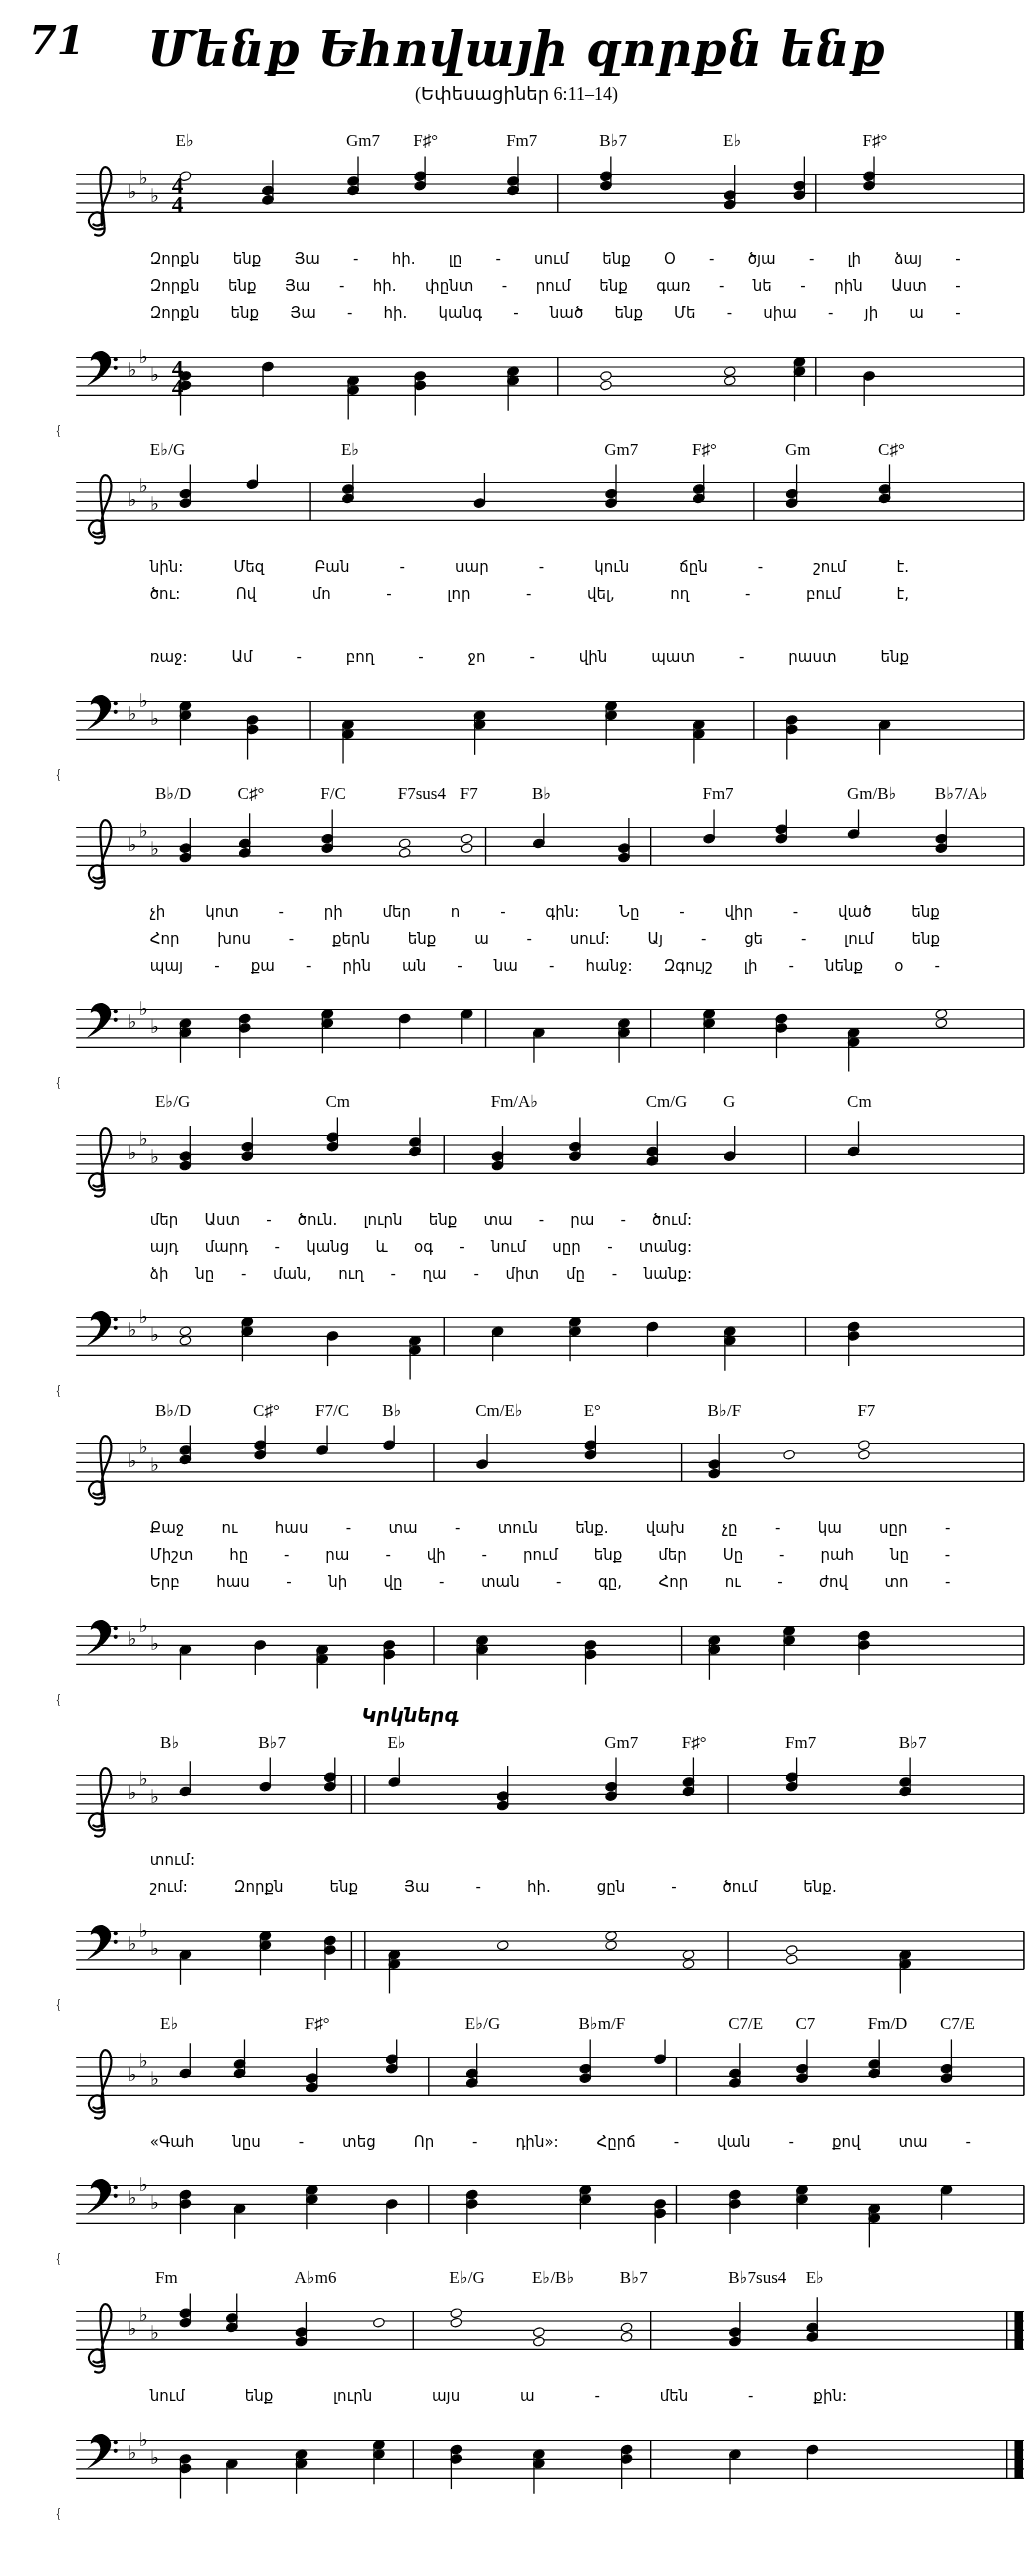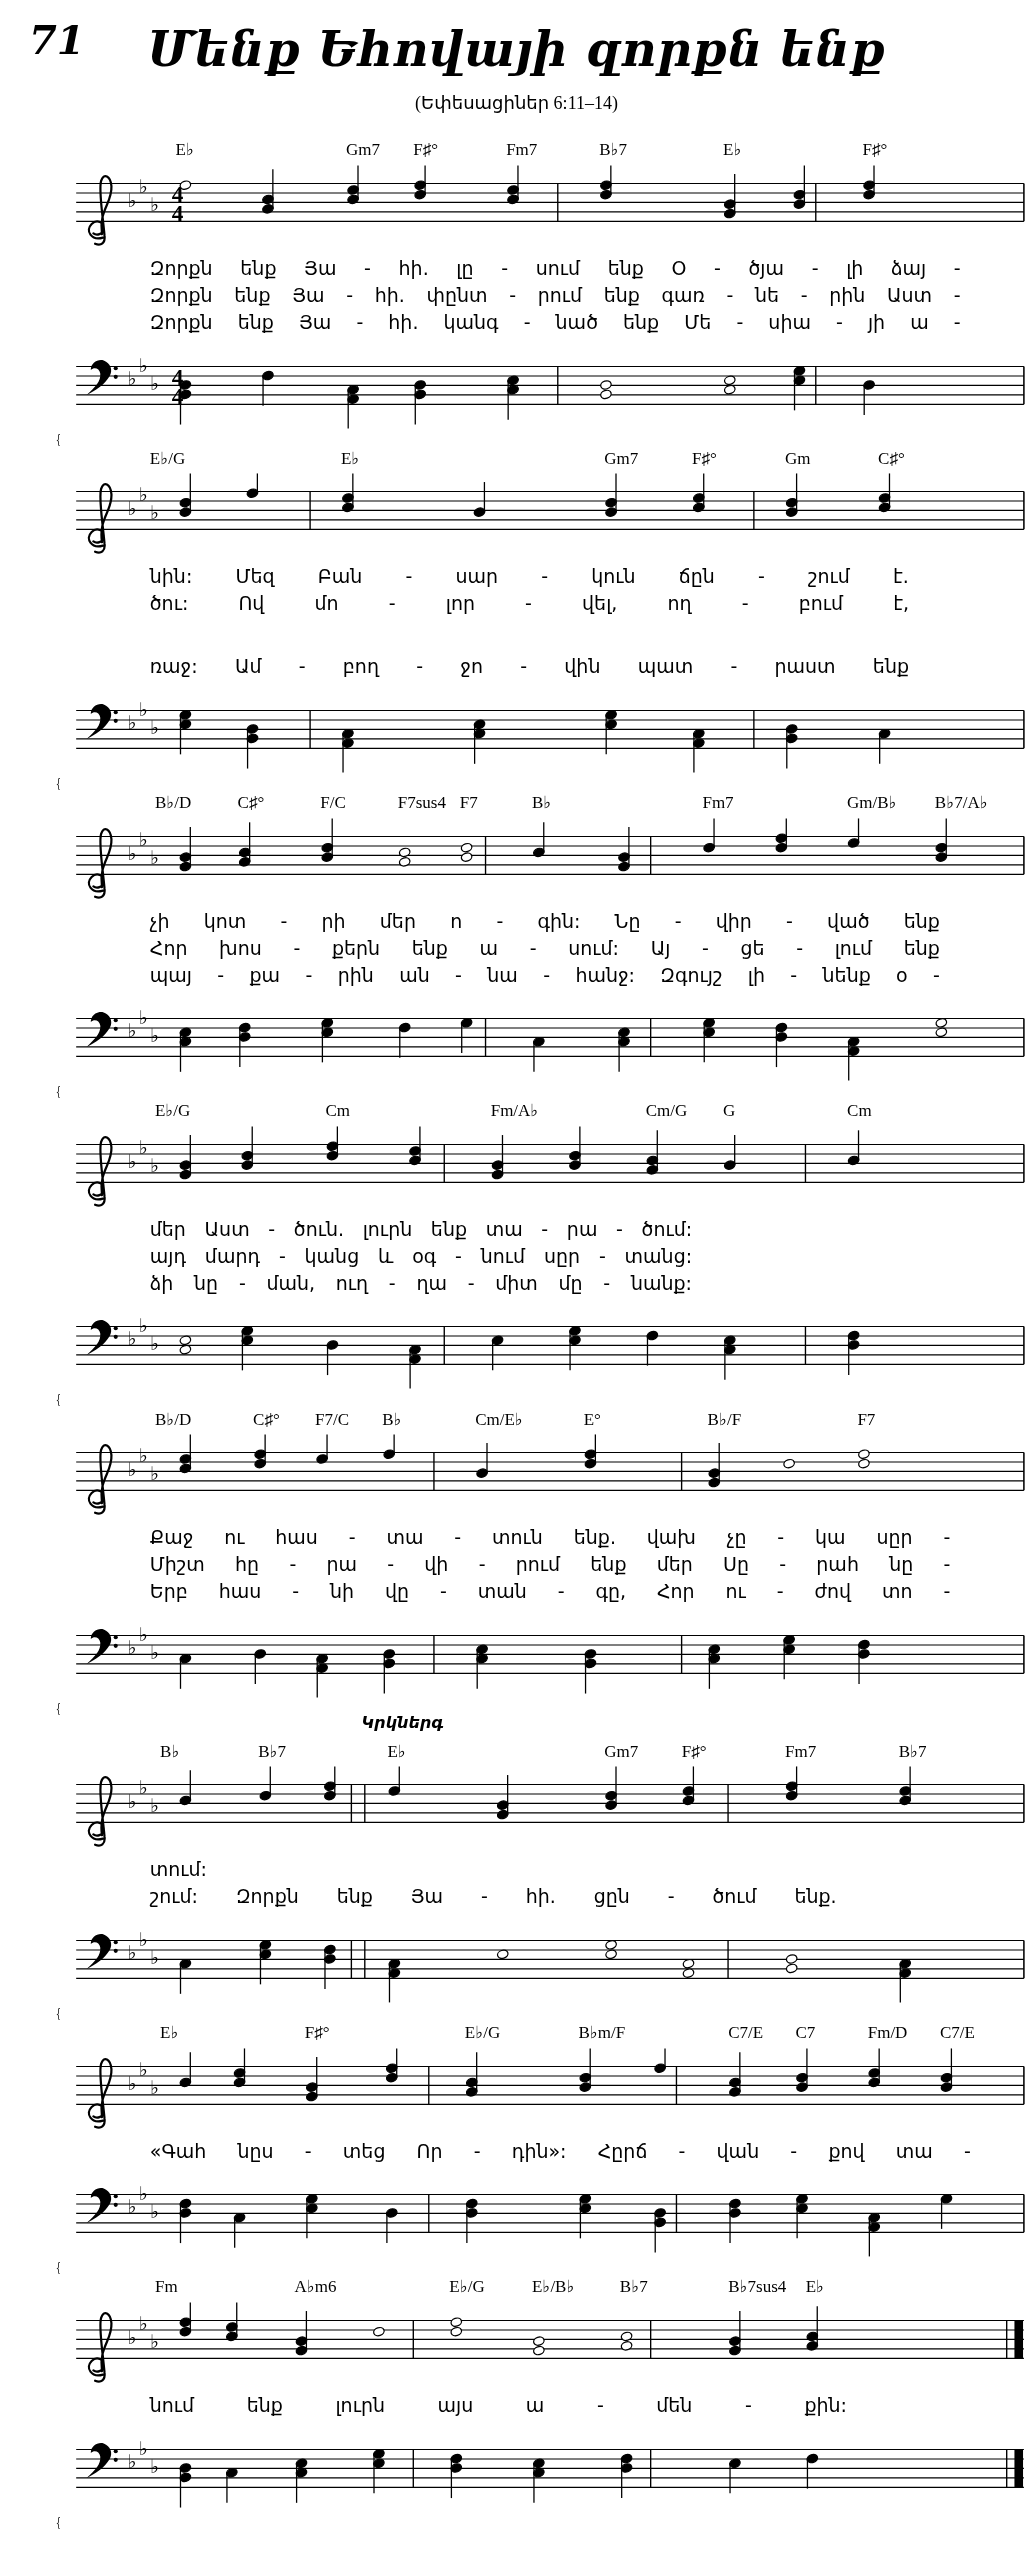--- a/index.html
+++ b/index.html
@@ -3,33 +3,33 @@
 <meta charset="utf-8">
 <style>
   html,body{margin:0;padding:0;background:#fff;color:#000;}
   body{width:1033px;font-family:"DejaVu Sans",sans-serif;}
   .page{position:relative;width:1033px;height:2576px;background:#fff;overflow:hidden;}
   .head{position:relative;padding-top:20.7px;margin-bottom:22.4px;}
   .num{position:absolute;left:29px;top:15.5px;font-family:"DejaVu Serif","DejaVu Sans",serif;
        font-style:italic;font-weight:700;font-size:40px;}
   .title{margin:0;text-align:center;font-family:"DejaVu Serif","DejaVu Sans",serif;
        font-style:italic;font-weight:700;font-size:48px;letter-spacing:0.4px;}
-  .subtitle{text-align:center;font-size:18px;margin-top:15px;
+  .subtitle{text-align:center;font-size:18px;margin-top:6px;
        font-family:"Liberation Serif","DejaVu Sans",serif;}
   .system{position:relative;margin:0 0 13.8px 0;}
   .chordrow{position:relative;height:26px;font-family:"Liberation Serif","DejaVu Sans",serif;
        font-size:17px;}
   .chordrow.tall{height:50px;}
   .chord{position:absolute;bottom:1.7px;white-space:nowrap;}
   .chorus-label{position:absolute;top:0;font-family:"DejaVu Sans",sans-serif;
-       font-style:italic;font-weight:700;font-size:16px;white-space:nowrap;}
+       font-style:italic;font-weight:700;font-size:19px;white-space:nowrap;}
   .staff{display:block;}
   .lyrics{padding:6.9px 0 8.6px 0;}
   .lyricline{display:flex;justify-content:space-between;margin-left:14.5%;
-       font-size:19px;line-height:27px;white-space:nowrap;}
+       font-size:15px;line-height:27px;white-space:nowrap;}
   .tok{flex:0 0 auto;}
   .connector{position:absolute;left:75px;width:1.7px;background:#000;}
   .brace{position:absolute;left:43px;width:31px;text-align:center;
        transform:scaleX(.6);transform-origin:center;
        font-family:"DejaVu Serif","DejaVu Sans",serif;overflow:visible;}
   .foot{text-align:right;padding-right:27.5px;margin-top:26px;font-size:16.4px;
        font-family:"Liberation Serif","DejaVu Sans",serif;}
 </style>
 </head>
 <body>

